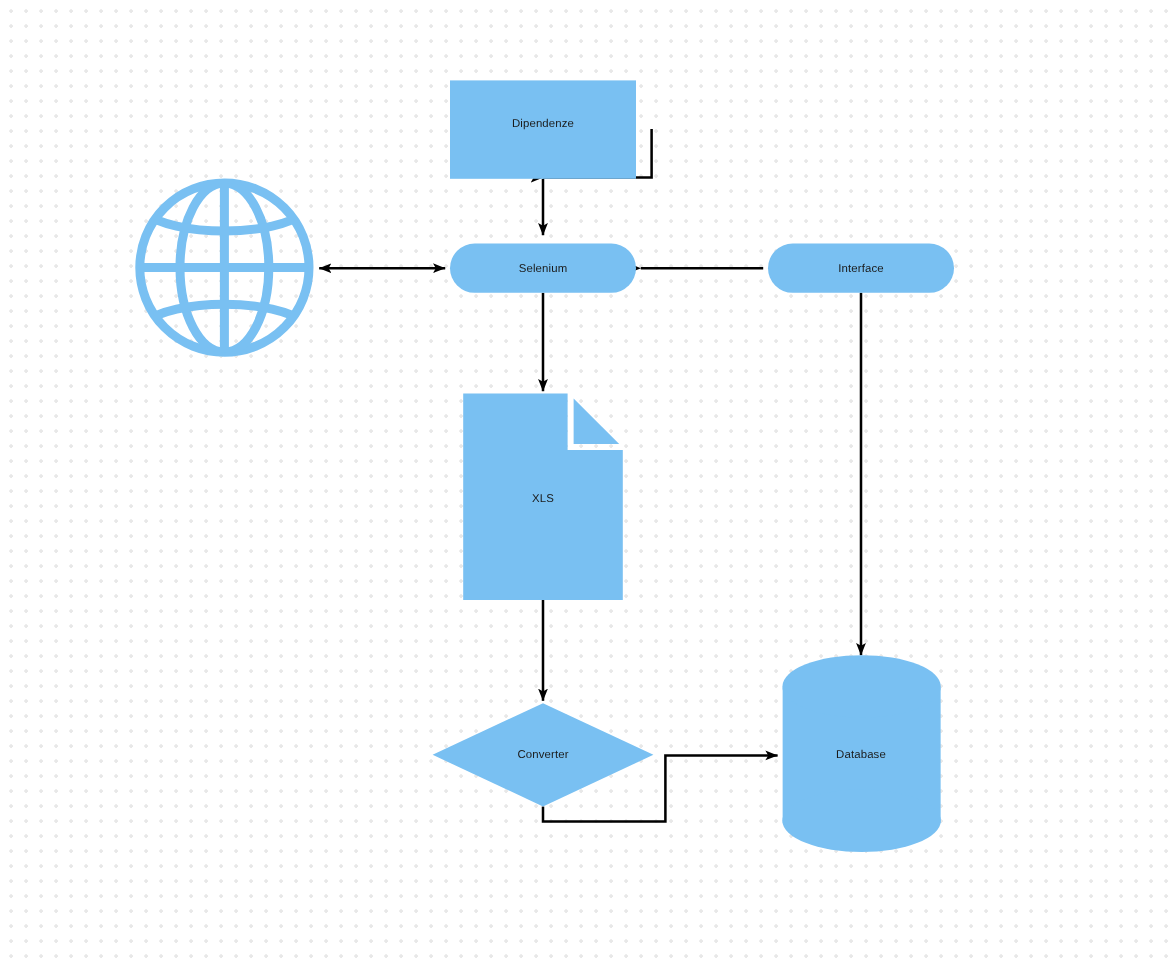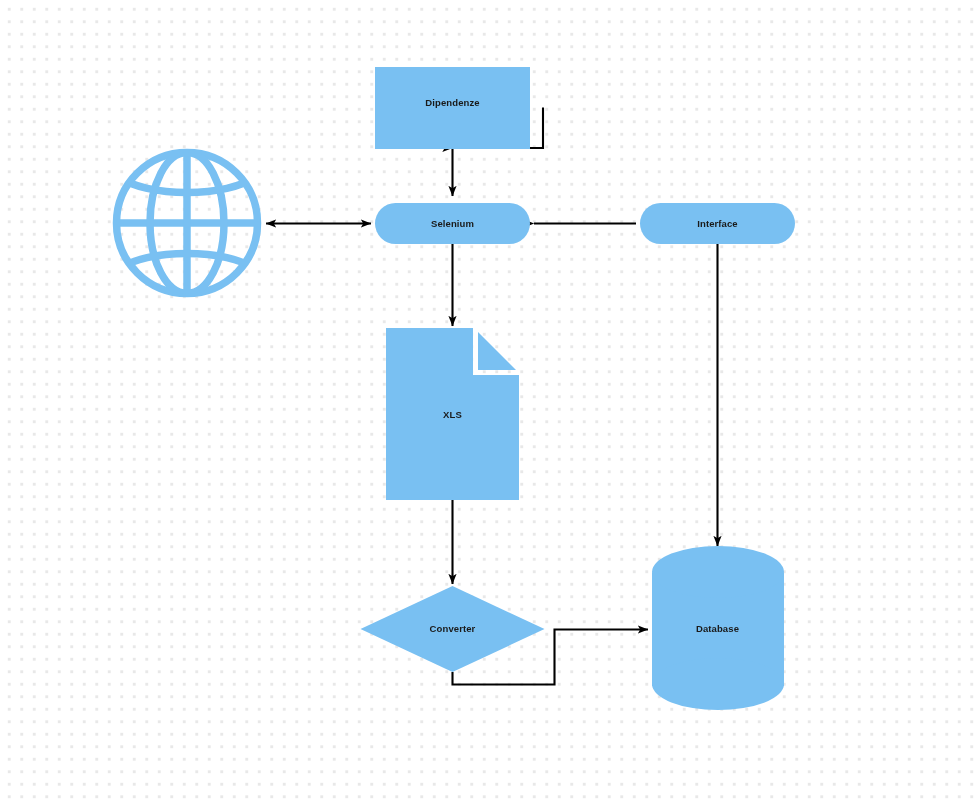--- a/index.html
+++ b/index.html
@@ -11,21 +11,20 @@
   #canvas {
     position: relative;
     width: 978px;
     height: 800px;
     background-color: #ffffff;
     background-image: radial-gradient(#e8e8e8 1.45px, transparent 1.5px);
     background-size: 12.5px 12.5px;
     background-position: 3px 3px;
     overflow: hidden;
     font-family: "Liberation Sans", sans-serif;
-    font-weight: bold;
   }
   #diagram-svg {
     position: absolute;
     left: 0;
     top: 0;
     width: 978px;
     height: 800px;
   }
   .node-label {
     font-family: "Liberation Sans", sans-serif;

